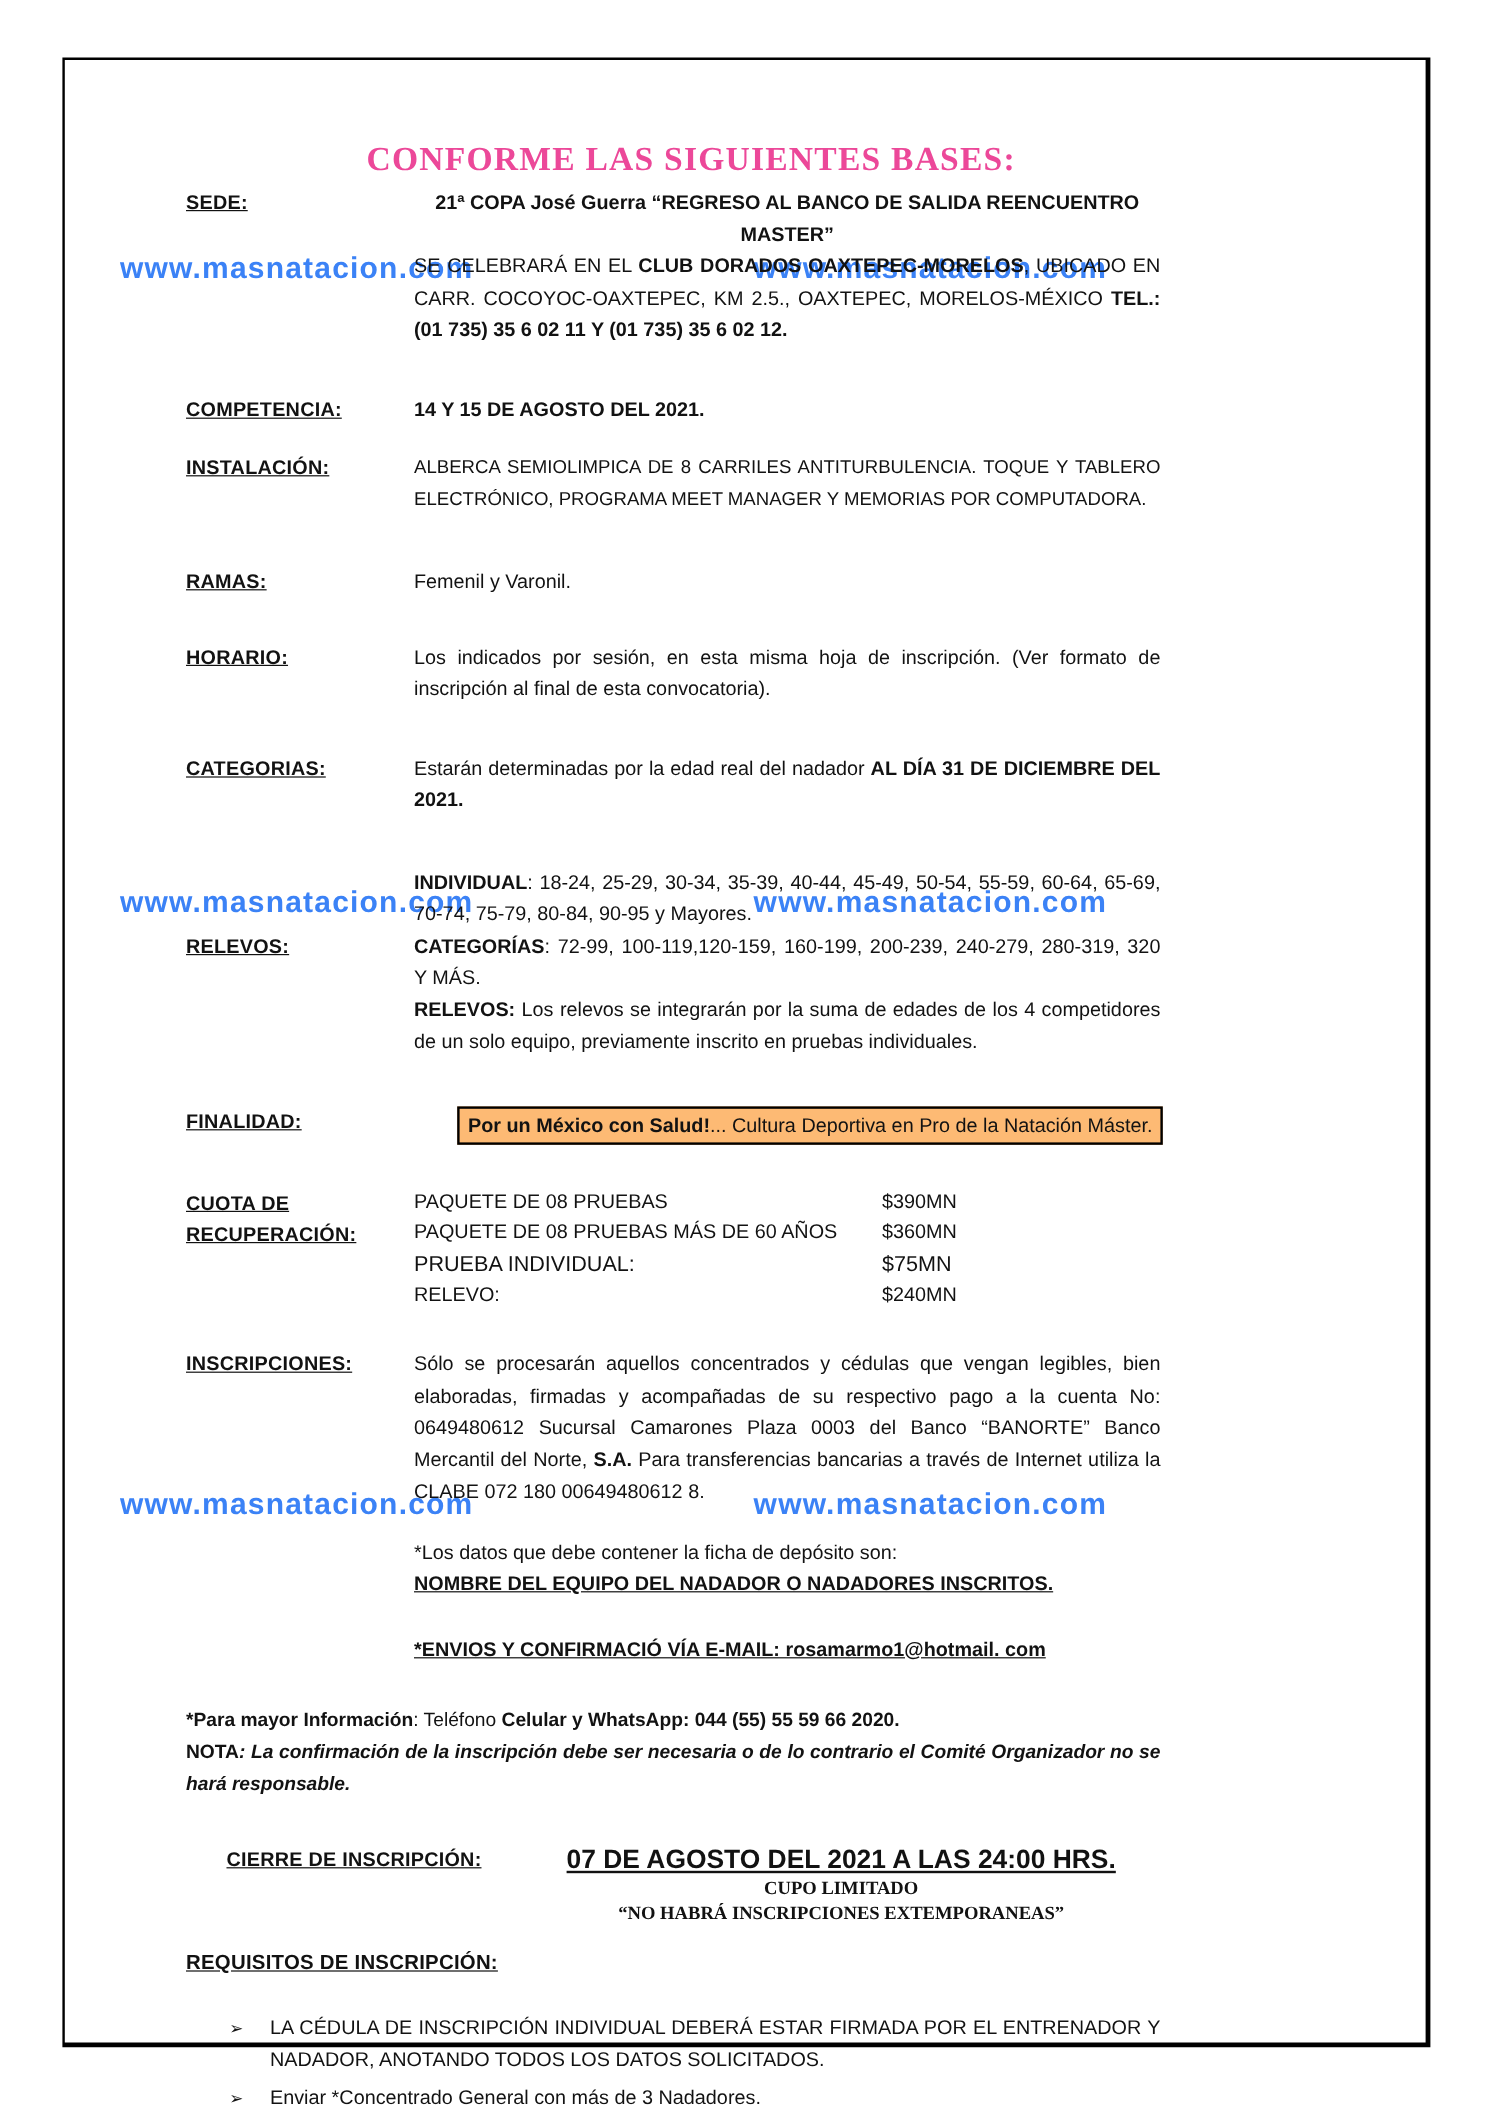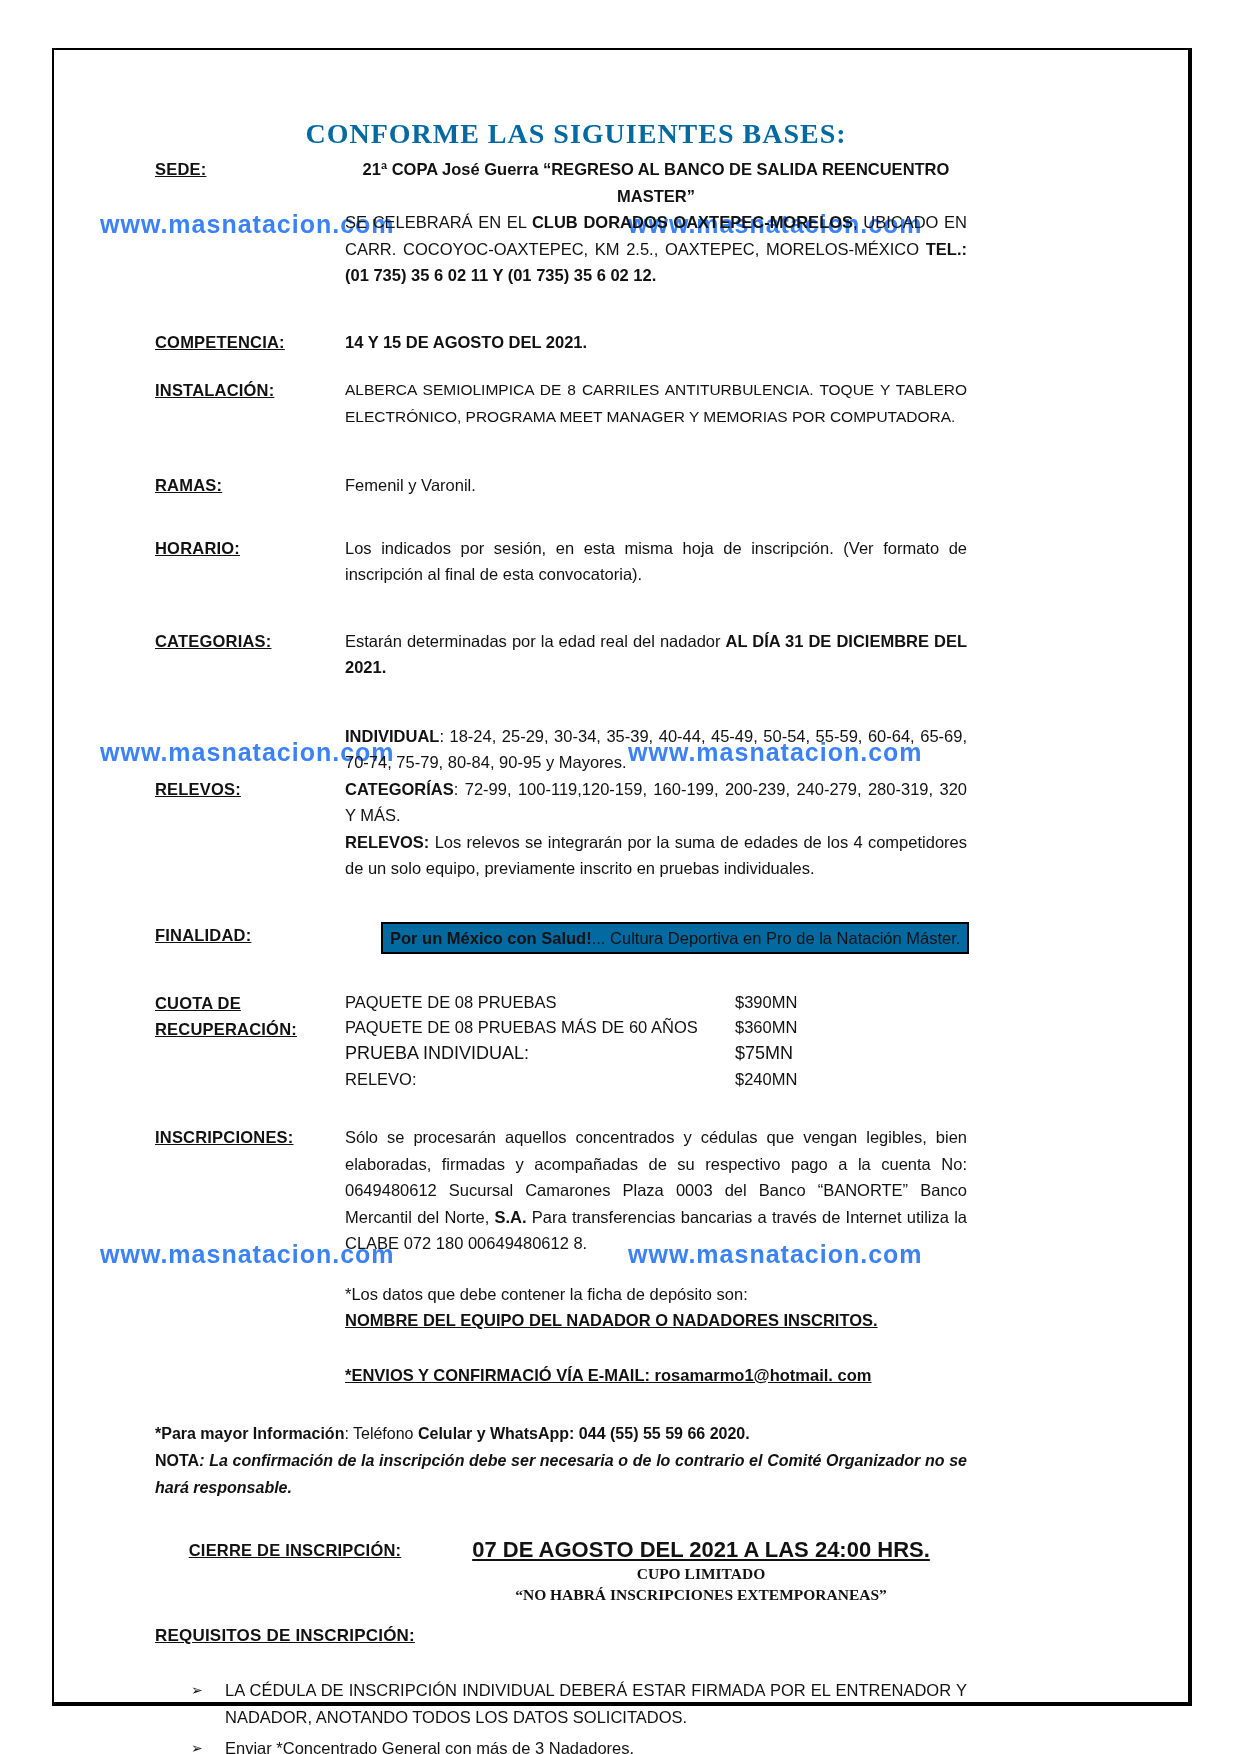--- a/index.html
+++ b/index.html
@@ -2,32 +2,32 @@
 <html><head>
 <meta charset="utf-8">
 <style>
   html,body{margin:0;padding:0;background:#ffffff;}
   .page{position:relative;width:1240px;height:1754px;background:#fff;overflow:hidden;
         font-family:"Liberation Sans",sans-serif;color:#121212;}
   .frame{position:absolute;left:52px;top:48px;width:1134px;height:1652px;
          border:2px solid #000;border-right-width:4px;border-bottom-width:4px;z-index:2;pointer-events:none;}
   .wm{position:absolute;z-index:1;color:#3b82f6;font-weight:bold;font-size:25px;letter-spacing:1px;white-space:nowrap;}
   .content{position:absolute;left:155px;top:118px;width:812px;z-index:3;}
-  .title{color:#0369a1;font-family:"Liberation Serif",serif;font-weight:bold;
+  .title{color:#ec4899;font-family:"Liberation Serif",serif;font-weight:bold;
          font-size:28px;letter-spacing:1px;text-align:center;margin:0 0 6px 30px;white-space:nowrap;}
   .row{display:flex;align-items:flex-start;}
   .lab{width:190px;flex-shrink:0;font-weight:bold;text-decoration:underline;
        font-size:16.5px;line-height:26px;letter-spacing:.2px;}
   .con{flex:1;font-size:16.5px;line-height:26.5px;}
   .just{text-align:justify;}
   .ctr{text-align:center;}
   .b{font-weight:bold;}
   .u{text-decoration:underline;}
   .i{font-style:italic;}
-  .box{display:inline-block;border:2px solid #000;padding:1px 7px;margin-left:36px;background:#0369a1;white-space:nowrap;}
+  .box{display:inline-block;border:2px solid #000;padding:1px 7px;margin-left:36px;background:#fdba74;white-space:nowrap;}
   .prices .prow{display:flex;line-height:25px;}
   .prices .pname{width:390px;flex-shrink:0;}
   .prices .pbig{font-size:18px;line-height:27px;}
   .fullp{font-size:16px;line-height:27px;}
   .cierre-block{flex:1;text-align:center;}
   .cierre-date{font-size:22px;font-weight:bold;text-decoration:underline;line-height:26px;white-space:nowrap;}
   .serifline{font-family:"Liberation Serif",serif;font-weight:bold;font-size:15.5px;line-height:21px;}
   .bullets{margin:0;padding:0;list-style:none;}
   .bullets li{display:flex;margin-bottom:4px;}
   .bullets .mark{width:34px;flex-shrink:0;font-size:14px;padding-left:36px;line-height:27px;}

